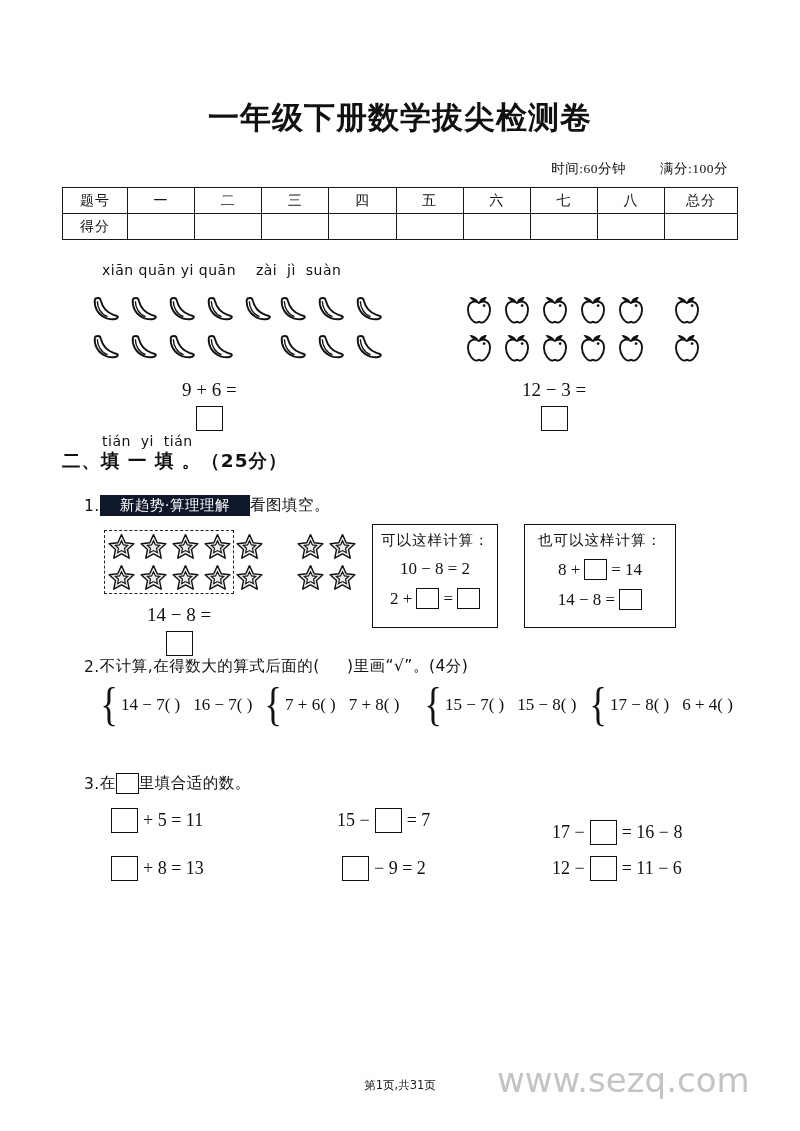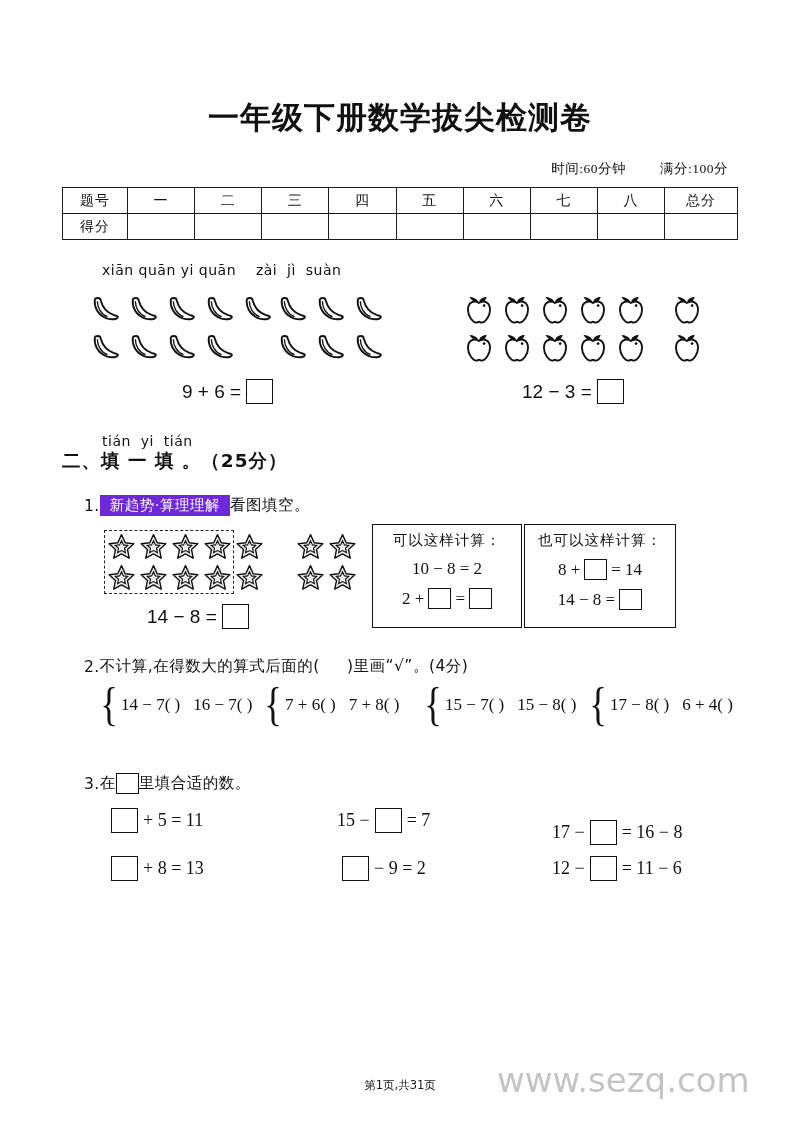--- a/index.html
+++ b/index.html
@@ -98,25 +98,26 @@
   .fruit-grid { position: absolute; display: flex; flex-direction: column; gap: 2px; }
   .fruit-row { display: flex; gap: 4px; }
   .fruit { width: 34px; height: 36px; }
   .eq-row {
     position: relative;
     height: 40px;
   }
   .eq {
     position: absolute;
     font-size: 19px;
-    font-family: Liberation Sans, sans-serif;
+    font-family: Liberation Serif, serif;
     display: flex;
     align-items: center;
     gap: 5px;
     white-space: nowrap;
+    flex-direction: column;
   }
   .blank-box {
     display: inline-block;
     width: 27px;
     height: 25px;
     border: 1.4px solid #111;
     vertical-align: middle;
     box-sizing: border-box;
   }
   .blank-box.sm { width: 23px; height: 21px; }
@@ -126,25 +127,25 @@
     font-family: "DejaVu Sans", sans-serif;
     font-size: 15.5px;
     letter-spacing: 0.5px;
     margin-top: 22px;
     padding-left: 22px;
     display: flex;
     align-items: center;
     white-space: pre;
   }
   .badge {
-    background: #6d28d9;
+    background: #0f172a;
     color: #ffffff;
     font-family: "DejaVu Sans", sans-serif;
     font-size: 14.5px;
-    padding: 1px 10px;
+    padding: 1px 20px;
     letter-spacing: 0.5px;
   }
   .starfig {
     position: relative;
     height: 116px;
     margin-top: 10px;
   }
   .star-grid { position: absolute; display: flex; flex-direction: column; gap: 1px; }
   .star-row { display: flex; gap: 1px; }
   .star { width: 31px; height: 30px; }
@@ -536,21 +537,21 @@
               <path d="M17 10l2.2 4.6L24 15.2l-3.6 3.3 1 4.9L17 21l-4.4 2.4 1-4.9L10 15.2l4.8-.6z" fill="none" stroke="#111" stroke-width="1.3"></path>
             </svg>
         </div>
       </div>
 
       <div class="eq" style="left:85px; top:78px;">
         <span>14 − 8 =</span>
         <span class="blank-box"></span>
       </div>
 
-      <div class="calc-box" style="left:310px; top:-2px; width:150px; height:104px;">
+      <div class="calc-box" style="left:310px; top:-2px; width:126px; height:104px;">
         <div class="cap">可以这样计算：</div>
         <div class="cline">10 − 8 = 2</div>
         <div class="cline">
           <span>2 +</span>
           <span class="blank-box sm"></span>
           <span>=</span>
           <span class="blank-box sm"></span>
         </div>
       </div>
 

